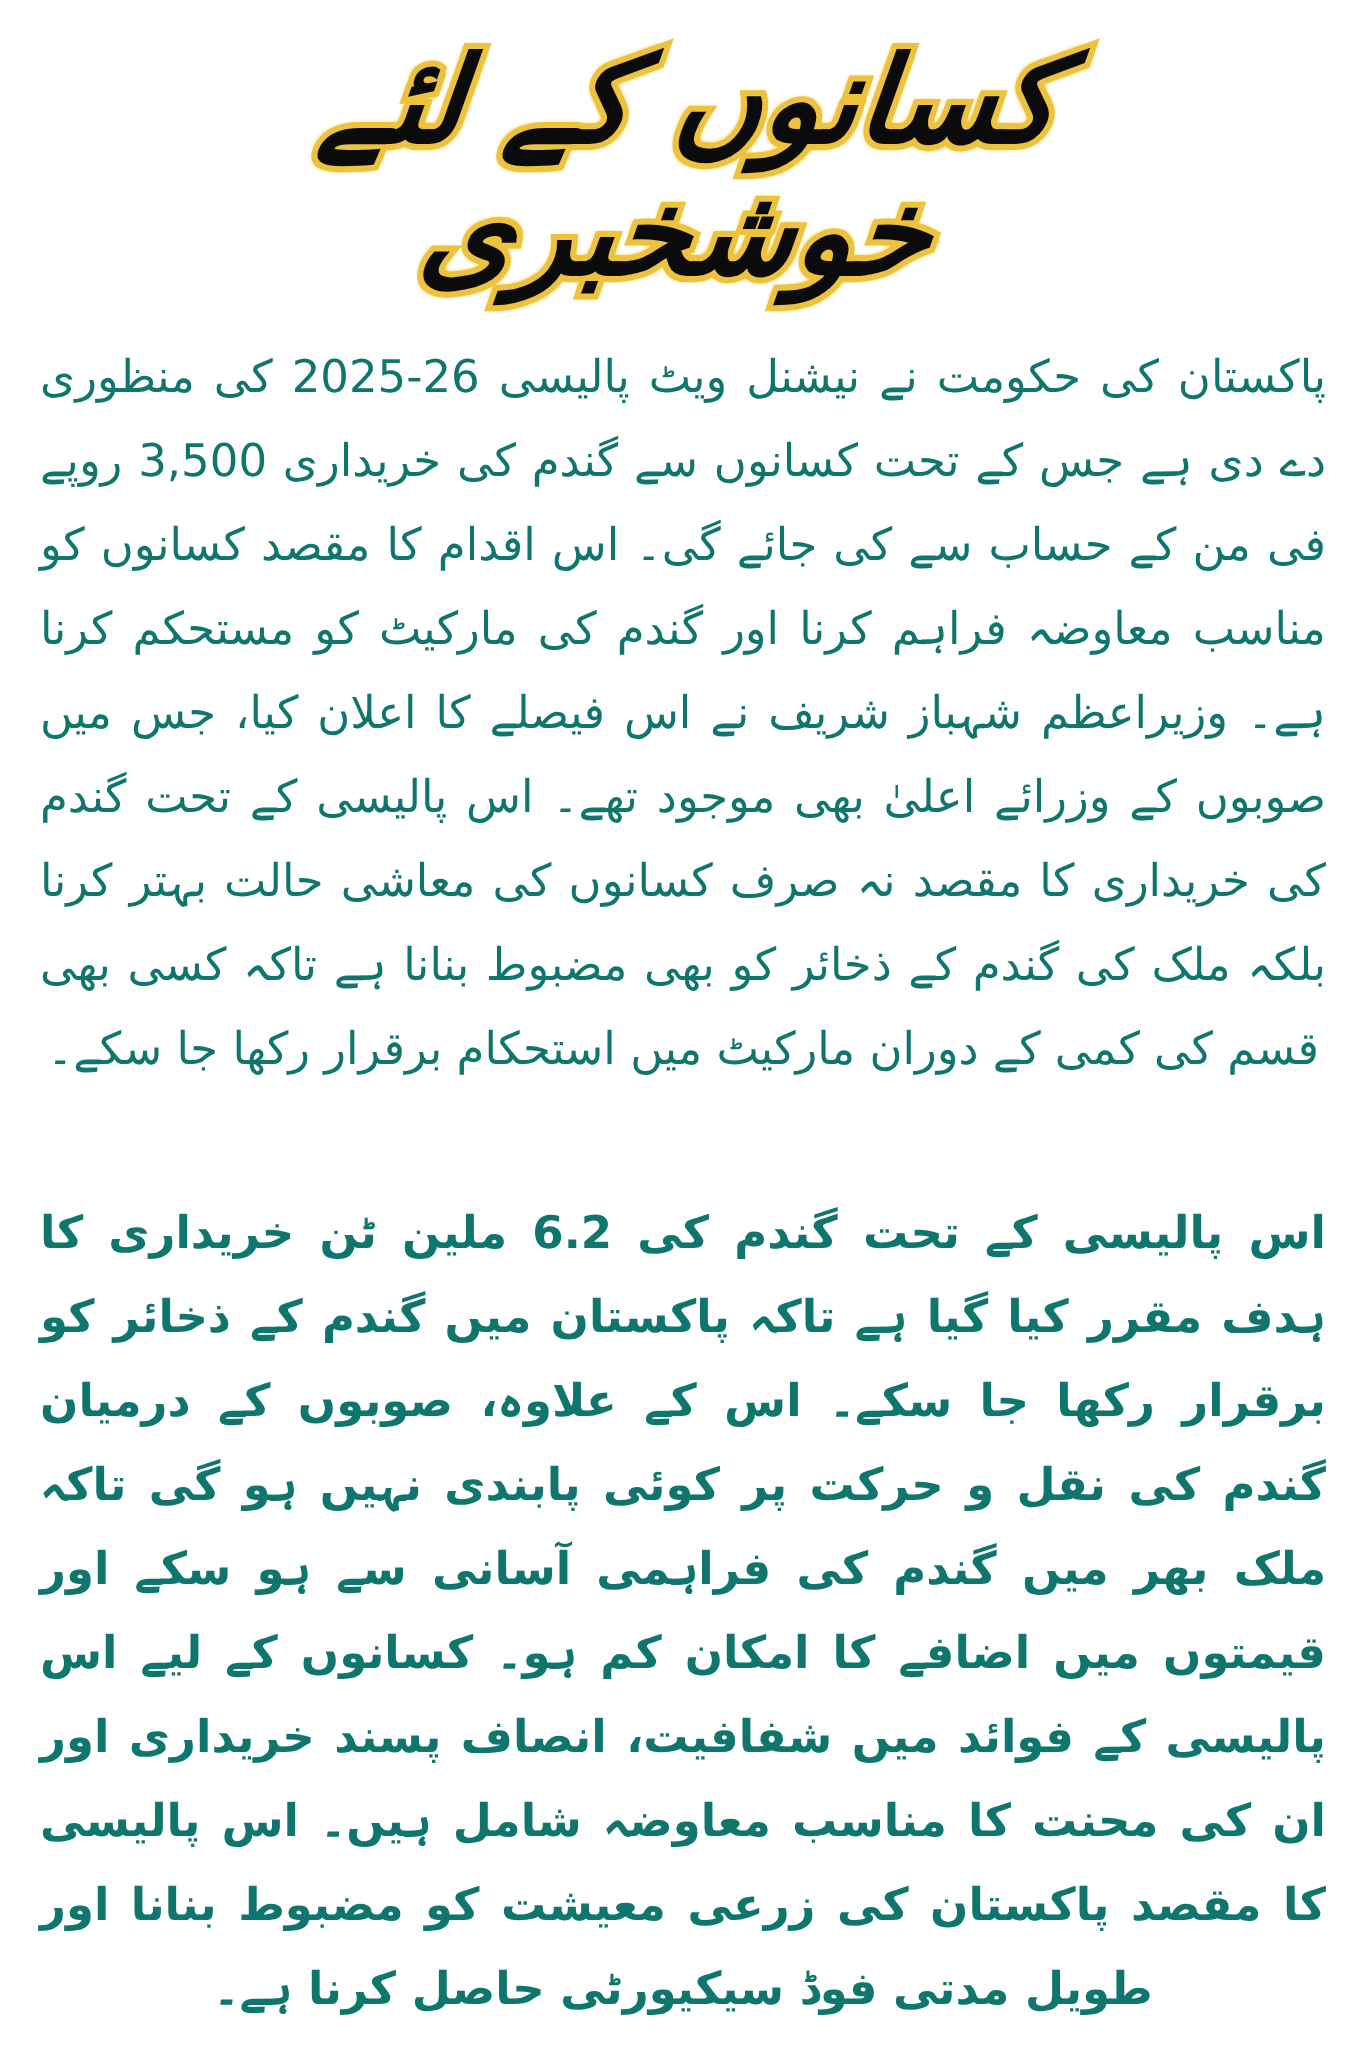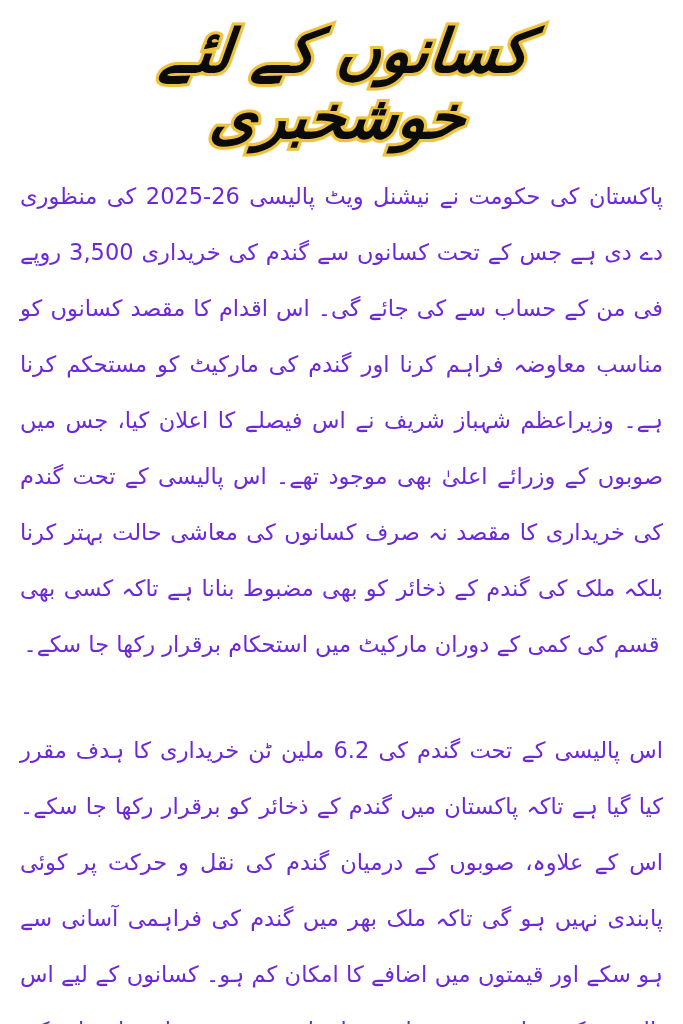--- a/index.html
+++ b/index.html
@@ -51,26 +51,27 @@
   }
   .article {
     direction: rtl;
   }
   .para {
     direction: rtl;
     unicode-bidi: plaintext;
     text-align: justify;
     text-align-last: center;
     font-size: 22.5px;
-    line-height: 56px;
-    color: #6d28d9;
+    line-height: 42px;
+    color: #0f766e;
     margin: 0 0 50px 0;
   }
   .para:last-child {
     margin-bottom: 0;
+    font-weight: bold;
   }
 </style>
 </head>
 <body>
 
 <div class="page">
 
   <div class="headline-wrap">
     <div class="headline">کسانوں کے لئے خوشخبری</div>
   </div>

